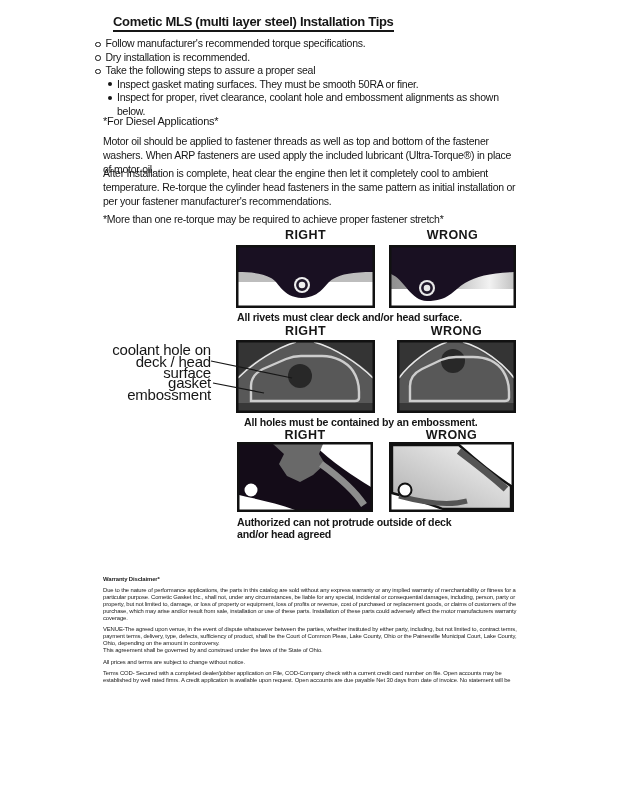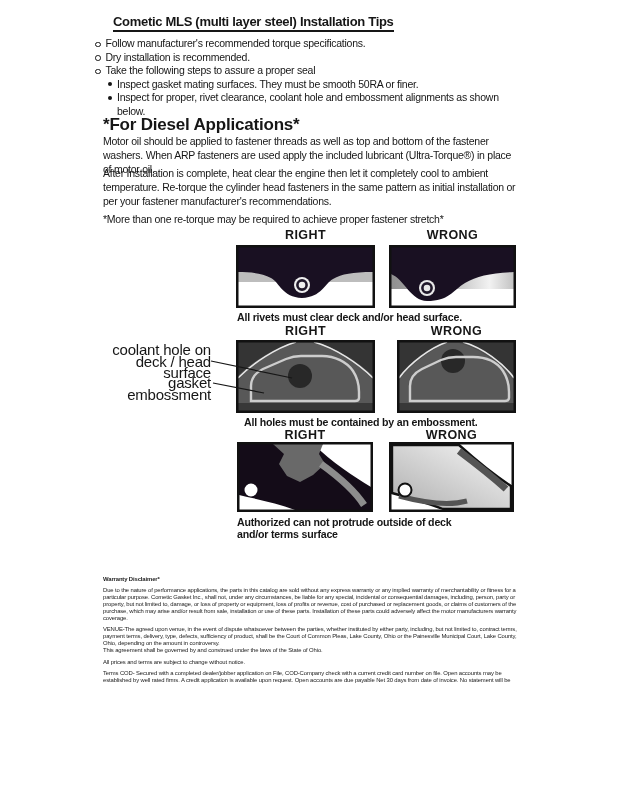--- a/index.html
+++ b/index.html
@@ -11,21 +11,21 @@
   .title{
     left:113px;top:14px;font-size:13px;font-weight:bold;letter-spacing:-0.3px;
     border-bottom:2px solid #161616;padding-bottom:1px;white-space:nowrap;
   }
   .bullets{left:95px;top:37px;width:430px;font-size:10.5px;letter-spacing:-0.25px;}
   .bullet-row{display:flex;align-items:flex-start;line-height:13.5px;}
   .bullet-row.sub{margin-left:13px;}
   .marker{flex:0 0 auto;margin:4.5px 5px 0 0;width:4px;height:4px;border-radius:50%;}
   .marker.open{border:1px solid #161616;width:3.5px;height:3.5px;}
   .marker.solid{background:#161616;}
-  .h2{left:103px;top:115px;font-size:17px;font-weight:bold;letter-spacing:-0.2px;}
+  .h2{left:103px;top:115px;font-size:11px;font-weight:normal;letter-spacing:-0.2px;}
   .para{left:103px;width:418px;font-size:10.5px;line-height:14px;letter-spacing:-0.25px;}
   .p1{top:134px;}
   .p2{top:166px;}
   .p3{top:212px;}
   .rw-label{top:228px;font-size:12.5px;font-weight:bold;letter-spacing:0.4px;text-align:center;}
   .caption{font-size:10.6px;font-weight:bold;letter-spacing:-0.2px;line-height:12px;}
   .ann{width:125px;left:86px;text-align:right;font-size:15px;line-height:11.5px;letter-spacing:-0.2px;}
   .diag{display:block;}
   .legal{left:103px;top:576px;width:416px;font-size:5.9px;line-height:6.9px;letter-spacing:-0.12px;color:#222;}
   .legal p{margin:0 0 4.5px 0;}
@@ -171,21 +171,21 @@
     <rect x="0" y="0" width="125" height="70" fill="#ffffff"></rect>
     <path d="M3,3 L70,3 C90,21 108,35 122,44 L122,67 L54,67 C36,60 18,55 3,51 Z" fill="url(#bgrad3)" stroke="#111" stroke-width="2.4"></path>
     <path d="M70,9 C90,24 106,37 117,47" stroke="#545454" stroke-width="7" fill="none"></path>
     <path d="M10,54 C36,61 60,64 78,59" stroke="#545454" stroke-width="5" fill="none"></path>
     <circle cx="16" cy="48" r="6.5" fill="#ffffff" stroke="#111" stroke-width="2"></circle>
     <rect x="1.25" y="1.25" width="122.5" height="67.5" fill="none" stroke="#111" stroke-width="2.5"></rect>
   </svg>
 
   <div class="abs caption" style="left:237px;top:516px;">
     <div>Authorized can not protrude outside of deck</div>
-    <div>and/or terms surface</div>
+    <div>and/or head agreed</div>
   </div>
 
   <div class="abs legal">
     <p class="lh">Warranty Disclaimer*</p>
     <p>Due to the nature of performance applications, the parts in this catalog are sold without any express warranty or any implied warranty of merchantability or fitness for a particular purpose.  Cometic Gasket Inc., shall not, under any circumstances, be liable for any special, incidental or consequential damages, including, person, party or property, but not limited to, damage, or loss of property or equipment, loss of profits or revenue, cost of purchased or replacement goods, or claims of customers of the purchase, which may arise and/or result from sale, installation or use of these parts.  Installation of these parts could adversely affect the motor manufacturers warranty coverage.</p>
     <p class="tight">VENUE-The agreed upon venue, in the event of dispute whatsoever between the parties, whether instituted by either party, including, but not limited to, contract terms, payment terms, delivery, type, defects, sufficiency of product, shall be the Court of Common Pleas, Lake County, Ohio or the Painesville Municipal Court, Lake County, Ohio, depending on the amount in controversy.</p>
     <p>This agreement shall be governed by and construed under the laws of the State of Ohio.</p>
     <p>All prices and terms are subject to change without notice.</p>
     <p>Terms COD- Secured with a completed dealer/jobber application on File, COD-Company check with a current credit card number on file.  Open accounts may be established by well rated firms.  A credit application is available upon request.  Open accounts are due payable Net 30 days from date of invoice.  No statement will be sent.  If an account becomes 60 or more days past due, it is subject to being placed on credit hold.  No orders will be shipped or new orders accepted until past due balance is paid.  If an account becomes 90 or more days past due, it is subject to being placed for collections.  All costs of collection are the responsibility of the customer, including attorney fees, court costs, and other expenses of litigation.</p>
     <p>Returns- Authorized (RGA) must be obtained in advance on all returns.  A packing slip or invoice number must accompany the merchandise.  No returns after 30 days from invoice date.  All returns are subject to a 25% restocking charge.  All custom designed and custom manufactured gaskets are non-returnable.</p>

